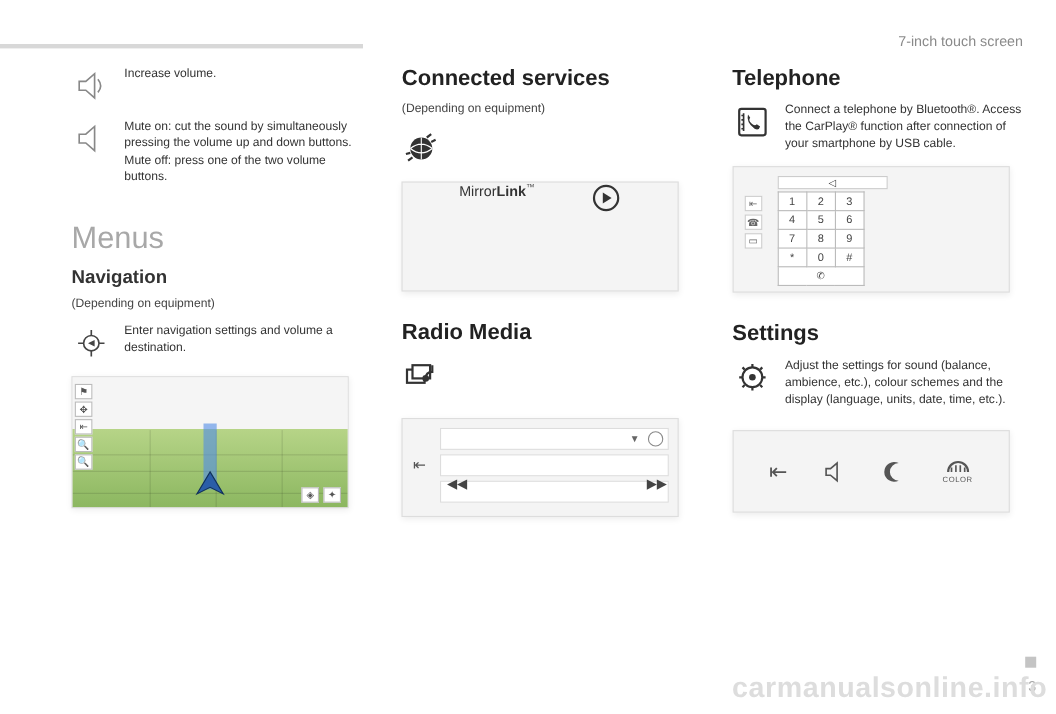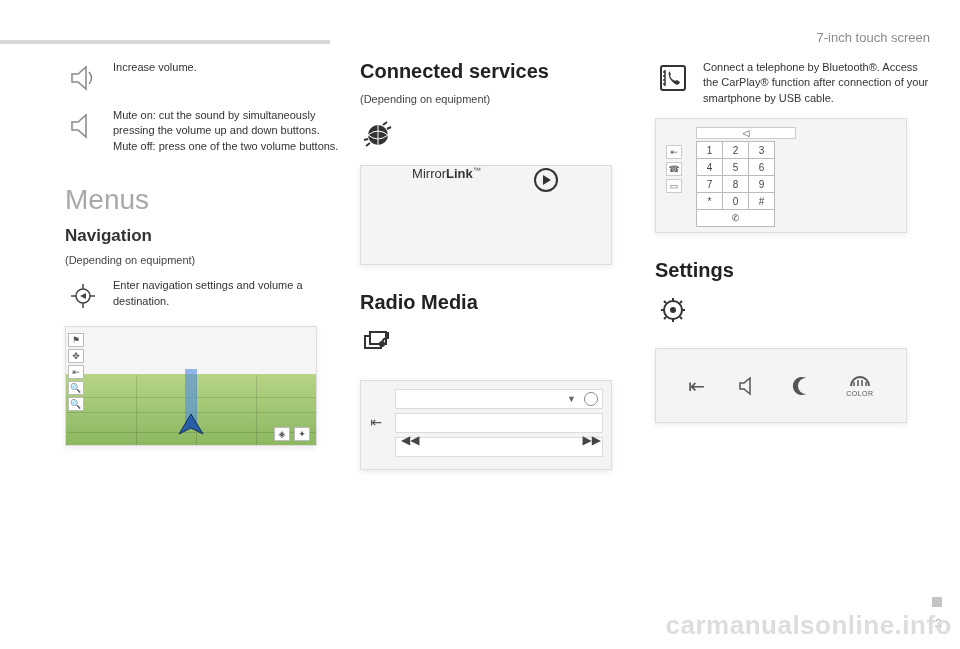--- a/index.html
+++ b/index.html
@@ -26,21 +26,21 @@
     right: 30px;
     color: #8a8a8a;
     font-size: 13px;
   }
   .columns {
     position: absolute;
     top: 60px;
     left: 65px;
     right: 30px;
     display: flex;
-    gap: 20px;
+    gap: 36px;
   }
   .col { flex: 1; }
 
   h2 { font-size: 20px; font-weight: bold; margin-bottom: 10px; color:#222;}
   h2.light { color: #a8a8a8; font-weight: normal; font-size: 28px;}
   h3.nav-title { font-size: 17px; font-weight: bold; margin-top: 6px; margin-bottom: 8px;}
   .depending { font-size: 11px; color: #444; margin-bottom: 12px; }
 
   .item-row { display: flex; align-items: flex-start; gap: 12px; margin-bottom: 12px; }
   .icon-box { width: 36px; height: 36px; flex-shrink: 0; display:flex; align-items:center; justify-content:center;}
@@ -232,20 +232,21 @@
       <div class="radio-row"></div>
       <div class="radio-left">⇤</div>
       <div class="radio-controls">
         <span>◀◀</span>
         <span>▶▶</span>
       </div>
     </div>
   </div>
 
   <div class="col">
+    <h2>Telephone</h2>
 
     <div class="item-row">
       <div class="icon-box">
         <svg width="32" height="32" viewBox="0 0 32 32">
           <rect x="4" y="4" width="24" height="24" rx="2" fill="none" stroke="#333" stroke-width="2"></rect>
           <path d="M12 9 Q10 16 18 22 Q22 24 23 20 L20 18 Q18 20 15 17 Q12 14 14 12 Z" fill="#333"></path>
           <path d="M8 8 L8 24 M8 10 L6 10 M8 14 L6 14 M8 18 L6 18 M8 22 L6 22" stroke="#333" stroke-width="1.5"></path>
         </svg>
       </div>
       <div class="item-text">Connect a telephone by Bluetooth®. Access the CarPlay® function after connection of your smartphone by USB cable.</div>
@@ -294,20 +295,21 @@
     <div class="item-row">
       <div class="icon-box">
         <svg width="30" height="30" viewBox="0 0 30 30">
           <circle cx="15" cy="15" r="9" fill="none" stroke="#333" stroke-width="2"></circle>
           <circle cx="15" cy="15" r="3" fill="#333"></circle>
           <g stroke="#333" stroke-width="2">
             <path d="M15 3 L15 6 M15 24 L15 27 M3 15 L6 15 M24 15 L27 15 M6 6 L8 8 M22 22 L24 24 M6 24 L8 22 M22 8 L24 6"></path>
           </g>
         </svg>
       </div>
+      <div class="item-text">Adjust the settings for sound (balance, ambience, etc.), colour schemes and the display (language, units, date, time, etc.).</div>
     </div>
 
     <div class="screenshot settings-ss" style="margin-top:20px">
       <div class="seticon">⇤</div>
       <div class="seticon">
         <svg width="22" height="22" viewBox="0 0 22 22">
             <path d="M3 8 L7 8 L13 3 L13 19 L7 14 L3 14 Z" fill="none" stroke="#555" stroke-width="1.5"></path>
           </svg>
       </div>
       <div class="seticon">

